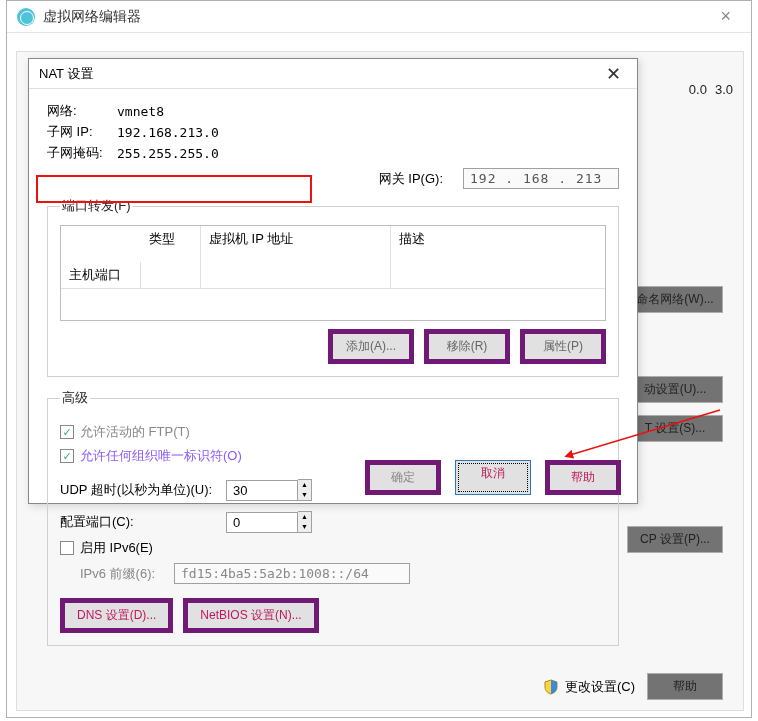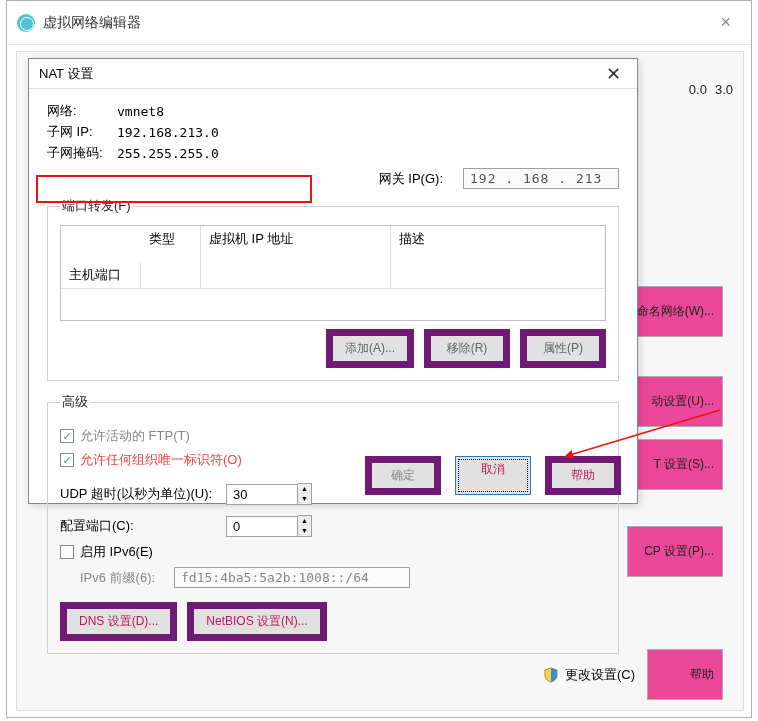--- a/index.html
+++ b/index.html
@@ -1,29 +1,29 @@
 <!DOCTYPE html>
 <html><head>
 <meta charset="utf-8">
 <style>
 * { box-sizing: border-box; margin: 0; padding: 0; }
 body { font-family: "Microsoft YaHei", "SimSun", sans-serif; font-size: 13px; background: #fff; color: #000; position: relative; width: 758px; height: 721px; overflow: hidden; }
 
 
 .outer-window { position: absolute; left: 6px; top: 0; width: 746px; height: 718px; border: 1px solid #b0b0b0; background: #fff; }
-.outer-title { height: 44px; display: flex; align-items: center; padding: 12px 10px; background: #fff; border-bottom: 1px solid #e5e5e5; }
+.outer-title { height: 32px; display: flex; align-items: center; padding: 12px 10px; background: #fff; border-bottom: 1px solid #e5e5e5; }
 .outer-title .globe { width: 18px; height: 18px; border-radius: 50%; background: #4fc4d8; margin-right: 8px; position: relative; }
 .outer-title .globe::after { content: ""; position: absolute; left: 3px; top: 3px; width: 12px; height: 12px; border-radius: 50%; border: 1px solid #fff; }
 .outer-title .ttxt { font-size: 14px; color: #333; }
 .outer-title .close { margin-left: auto; font-size: 18px; color: #888; padding: 4px 10px; }
 .outer-body { position: absolute; left: 9px; top: 50px; width: 728px; height: 660px; border: 1px solid #ddd; background: #f7f7f7; }
 .bg-right-col { position: absolute; right: 10px; top: 30px; display: flex; flex-direction: row; gap: 4px; }
 .bg-right-col .v { font-size: 13px; color: #222; text-align: left; padding-left: 4px; height: 22px; }
 .bg-btn-col { position: absolute; right: 20px; display: flex; flex-direction: column; gap: 12px; }
-.bg-btn { background: #ec4899; border: 1px solid #adadad; font-size: 12px; padding: 16px 8px; color: #222; text-align: right; min-width: 96px; }
+.bg-btn { background: #737373; border: 1px solid #adadad; font-size: 12px; padding: 4px 8px; color: #222; text-align: center; min-width: 96px; }
 .bg-bottom { position: absolute; bottom: 10px; right: 20px; display: flex; gap: 12px; align-items: center; }
 .bg-change { display: flex; align-items: center; gap: 6px; }
 .shield { width: 16px; height: 16px; }
 
 
 .nat-dialog { position: absolute; left: 28px; top: 58px; width: 610px; height: 446px; background: #fff; border: 1px solid #888; box-shadow: 2px 2px 8px rgba(0,0,0,0.15); z-index: 5; }
 .nat-title { height: 30px; display: flex; align-items: center; padding: 0 10px; border-bottom: 1px solid #e0e0e0; }
 .nat-title .ttxt { font-size: 13px; }
 .nat-title .close { margin-left: auto; font-size: 18px; color: #333; font-weight: 300; padding: 0 6px; }
 .nat-body { padding: 10px 18px; }
@@ -40,21 +40,21 @@
 fieldset.group { border: 1px solid #d0d0d0; margin: 8px 0 12px 0; padding: 10px 12px 12px 12px; }
 fieldset.group legend { font-size: 13px; color: #222; padding: 0 2px; }
 
 .table-frame { border: 1px solid #bdbdbd; background: #fff; height: 96px; }
 .table-head { display: flex; background: #fff; border-bottom: 1px solid #e0e0e0; }
 .table-head > div { padding: 4px 8px; font-size: 13px; border-right: 1px solid #e0e0e0; }
 .table-head > div:last-child { border-right: none; flex: 1; }
 .th-port { width: 80px; margin-top: 36px; } .th-type { width: 60px; } .th-vmip { width: 190px; }
 
 .btn-row { display: flex; gap: 10px; margin-top: 8px; justify-content: flex-end; }
-.wbtn { background: #e1e1e1; border: 7px solid #701a75; font-size: 12px; padding: 4px 12px; color: #666; min-width: 86px; text-align: center; }
+.wbtn { background: #e1e1e1; border: 5px solid #701a75; font-size: 12px; padding: 4px 12px; color: #666; min-width: 86px; text-align: center; }
 .wbtn.enabled { color: #be185d; }
 
 .adv-row { display: flex; align-items: center; gap: 6px; margin: 6px 0; font-size: 13px; }
 .chk { width: 14px; height: 14px; border: 1px solid #888; background: #fff; display: inline-flex; align-items: center; justify-content: center; font-size: 11px; color: #3a7; }
 .spin { display: flex; align-items: center; }
 .spin input { border: 1px solid #a0a0a0; width: 72px; padding: 2px 6px; font-size: 13px; }
 .spin .arrows { display: flex; flex-direction: column; border: 1px solid #a0a0a0; border-left: none; }
 .spin .arrows span { font-size: 7px; line-height: 8px; padding: 1px 3px; background: #eee; }
 .txtin { border: 1px solid #a0a0a0; padding: 2px 6px; font-size: 13px; font-family: monospace; color: #888; background: #fafafa; }
 
@@ -145,21 +145,21 @@
     </fieldset>
 
     <fieldset class="group">
       <legend>高级</legend>
       <div class="adv-row">
         <span class="chk">✓</span>
         <span style="color:#888">允许活动的 FTP(T)</span>
       </div>
       <div class="adv-row">
         <span class="chk">✓</span>
-        <span style="color:#ef4444">允许任何组织唯一标识符(O)</span>
+        <span style="color:#8b5cf6">允许任何组织唯一标识符(O)</span>
       </div>
       <div class="adv-row" style="margin-top:14px">
         <span style="min-width:160px">UDP 超时(以秒为单位)(U):</span>
         <div class="spin">
           <input value="30" style="">
           <div class="arrows">
               <span>▲</span>
               <span>▼</span>
             </div>
         </div>

